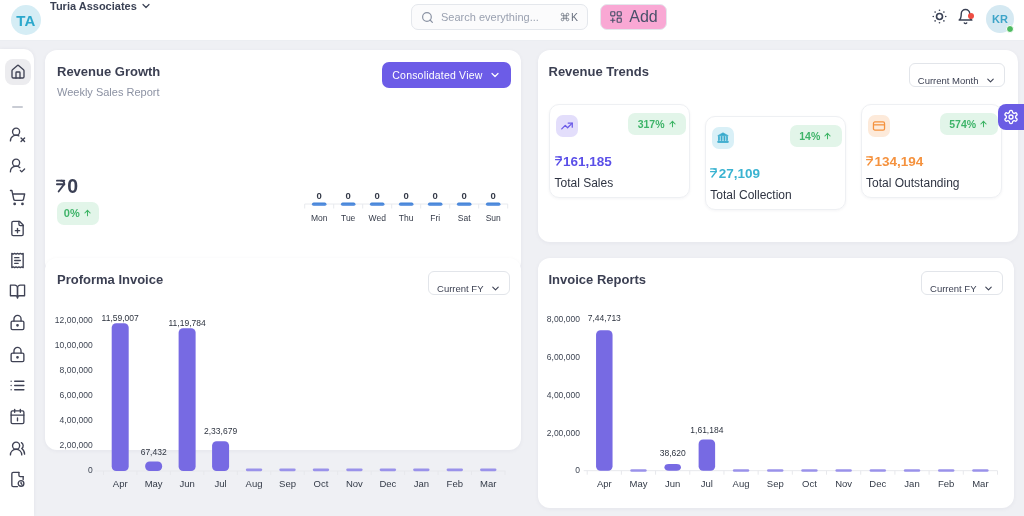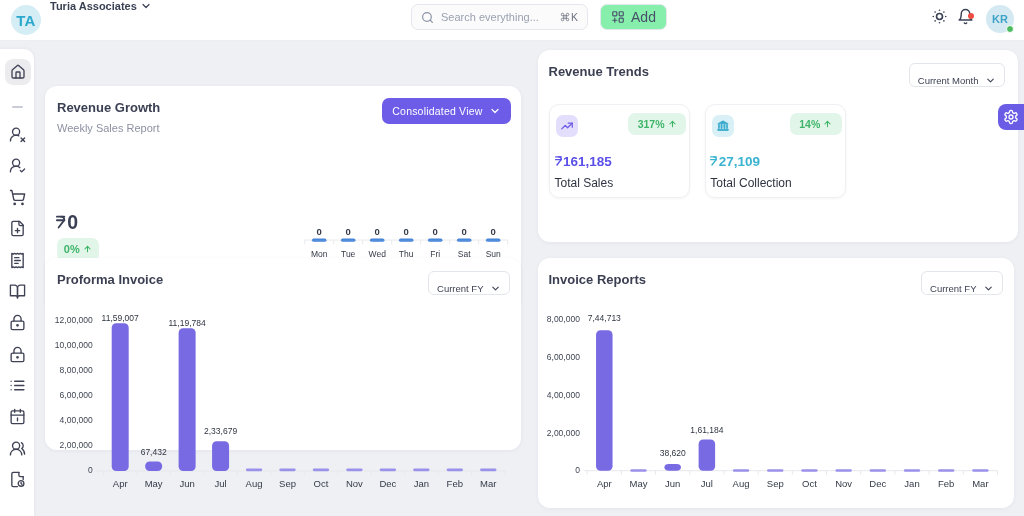--- a/index.html
+++ b/index.html
@@ -4,30 +4,30 @@
 <style>
 * { margin:0; padding:0; box-sizing:border-box; }
 html,body { width:1024px; height:516px; overflow:hidden; font-family:"Liberation Sans", sans-serif; background:#eff0f4; }
 .topbar { position:absolute; left:0; top:0; width:1024px; height:41px; background:#fff; border-bottom:1px solid #eceef2; }
 .ta { position:absolute; left:11px; top:5px; width:30px; height:30px; border-radius:50%; background:#d5edf5; color:#2ba8cc; font-size:15px; font-weight:bold; display:flex; align-items:center; justify-content:center; letter-spacing:.3px;}
 .orgname { position:absolute; left:50px; top:0; height:40px; display:flex; align-items:flex-start; font-size:11px; font-weight:700; color:#3a4154; }
 .orgname svg { margin-left:3.5px; }
 .search { position:absolute; left:411px; top:4px; width:177px; height:26px; background:#fbfbfc; border:1px solid #e4e7ec; border-radius:7px; display:flex; align-items:center; padding:0 9px; }
 .search .ph { color:#9aa1b0; font-size:11px; margin-left:7px; flex:1; }
 .search .kbd { color:#6b7280; font-size:10.5px; }
-.addbtn { position:absolute; left:600px; top:4px; width:67px; height:26px; background:#86efac; border:1px solid #e4e7ec; border-radius:7px; display:flex; align-items:center; justify-content:center; gap:6px; color:#49506a; font-size:14px; font-weight:500;}
+.addbtn { position:absolute; left:600px; top:4px; width:67px; height:26px; background:#f9a8d4; border:1px solid #e4e7ec; border-radius:7px; display:flex; align-items:center; justify-content:center; gap:6px; color:#49506a; font-size:16px; font-weight:500;}
 .iconbtn { position:absolute; top:8px; }
 .kr { position:absolute; left:986px; top:5px; width:28px; height:28px; border-radius:50%; background:#d5e9f2; color:#3da4c8; font-size:11px; font-weight:bold; display:flex; align-items:center; justify-content:center;}
 .kr .dot { position:absolute; right:0px; bottom:0px; width:8px; height:8px; background:#4cba5f; border-radius:50%; border:1.5px solid #fff;}
 .belldot { position:absolute; width:6.5px; height:6.5px; background:#ee4d43; border-radius:50%; left:967.5px; top:12.5px; }
 .sidebar { position:absolute; left:0; top:49px; width:34px; height:467px; background:#fff; border-radius:0 10px 0 0; box-shadow:0 0 4px rgba(30,30,60,.06); z-index:4;}
 .homebtn { position:absolute; left:5px; top:10px; width:26px; height:26px; background:#ececef; border-radius:8px; display:flex; align-items:center; justify-content:center;}
 .sdiv { position:absolute; left:12px; top:57px; width:11px; height:2px; background:#c9ccd4; border-radius:1px;}
 .card { position:absolute; background:#fff; border-radius:12px; box-shadow:0 1px 4px rgba(35,40,80,.05); }
-#c1 { left:45px; top:50px; width:476px; height:224px;margin-top:36px; }
+#c1 { left:45px; top:50px; width:476px; height:224px; }
 #c2 { left:538px; top:50px; width:480px; height:192px; }
 #c3 { left:45px; top:258px; width:476px; height:192px; }
 #c4 { left:538px; top:258px; width:476px; height:250px; }
 .ctitle { position:absolute; left:12px; top:15px; font-size:13px; line-height:13px; font-weight:700; color:#3b3f52; }
 .csub { position:absolute; left:12px; top:37px; font-size:11px; line-height:11px; color:#8c92a3; }
 .purplebtn { position:absolute; right:10.5px; top:12px; height:26px; background:#6c5ce7; color:#fff; border-radius:7px; font-size:10.5px; font-weight:500; display:flex; align-items:center; padding:0 10px; gap:6px; letter-spacing:.2px;}
 .whitebtn { position:absolute; right:11.5px; top:13px; height:23.5px; background:#fff; border:1px solid #e2e5ea; color:#3d4254; border-radius:6px; font-size:9.5px; font-weight:500; display:flex; align-items:flex-end; padding:0 8px; gap:6px; }
 .rupee0 { position:absolute; left:11px; top:126.5px; font-size:19.5px; line-height:19.5px; font-weight:700; color:#3a3f54; }
 .greenpill { background:#e2f5e9; color:#3eb469; border-radius:7px; font-weight:600; display:inline-flex; align-items:center; justify-content:center; }
 #pill0 { position:absolute; left:11.5px; top:152px; width:42.5px; height:22.5px; font-size:11px; }
@@ -235,21 +235,21 @@
           <path d="M5 12l7-7 7 7"></path>
         </svg></div>
 <div class="mc-val" style="color:#5a4fe8;"><svg width="7.4" height="9.9" viewBox="0 0 12 15.5" fill="none" stroke="currentColor" stroke-width="2.3" stroke-linecap="round" style="margin-right:1px">
           <path d="M1.1 1.2H10.2"></path>
           <path d="M1.1 5.6H10.2"></path>
           <path d="M6.3 1.2c2.5 0 3.9 1.8 3.9 4.4"></path>
           <path d="M9.6 6.1 3.2 14.4"></path>
         </svg>161,185</div>
 <div class="mc-lbl">Total Sales</div>
 </div>
-<div class="minicard" style="left:166.8px;">
+<div class="minicard" style="left:166.8px;margin-top:12px;">
 <div class="mc-iconbox" style="background:#d9f0f7;">
 <svg width="14" height="14" viewBox="0 0 24 24" fill="#36a9cc" stroke="#36a9cc" stroke-width="1">
           <path d="M12 3 3 8h18z"></path>
           <rect x="4" y="9.5" width="2" height="7"></rect>
           <rect x="8.5" y="9.5" width="2" height="7"></rect>
           <rect x="13.5" y="9.5" width="2" height="7"></rect>
           <rect x="18" y="9.5" width="2" height="7"></rect>
           <rect x="3" y="17.5" width="18" height="2.5"></rect>
         </svg>
 </div>
@@ -257,20 +257,39 @@
           <path d="M12 19V5"></path>
           <path d="M5 12l7-7 7 7"></path>
         </svg></div>
 <div class="mc-val" style="color:#3ab3d1;"><svg width="7.4" height="9.9" viewBox="0 0 12 15.5" fill="none" stroke="currentColor" stroke-width="2.3" stroke-linecap="round" style="margin-right:1px">
           <path d="M1.1 1.2H10.2"></path>
           <path d="M1.1 5.6H10.2"></path>
           <path d="M6.3 1.2c2.5 0 3.9 1.8 3.9 4.4"></path>
           <path d="M9.6 6.1 3.2 14.4"></path>
         </svg>27,109</div>
 <div class="mc-lbl">Total Collection</div>
+</div>
+<div class="minicard" style="left:322.6px;">
+<div class="mc-iconbox" style="background:#fdeada;">
+<svg width="14" height="14" viewBox="0 0 24 24" fill="none" stroke="#f5923e" stroke-width="2.2">
+          <rect x="2.5" y="5" width="19" height="14" rx="2.5"></rect>
+          <path d="M2.5 10h19"></path>
+        </svg>
+</div>
+<div class="greenpill mc-pill">574%<svg style="margin-left:3px" width="9" height="10" viewBox="0 0 24 24" fill="none" stroke="#3cb464" stroke-width="2.8" stroke-linecap="round" stroke-linejoin="round">
+          <path d="M12 19V5"></path>
+          <path d="M5 12l7-7 7 7"></path>
+        </svg></div>
+<div class="mc-val" style="color:#f5923e;"><svg width="7.4" height="9.9" viewBox="0 0 12 15.5" fill="none" stroke="currentColor" stroke-width="2.3" stroke-linecap="round" style="margin-right:1px">
+          <path d="M1.1 1.2H10.2"></path>
+          <path d="M1.1 5.6H10.2"></path>
+          <path d="M6.3 1.2c2.5 0 3.9 1.8 3.9 4.4"></path>
+          <path d="M9.6 6.1 3.2 14.4"></path>
+        </svg>134,194</div>
+<div class="mc-lbl">Total Outstanding</div>
 </div>
 </div>
 
 <div class="card" id="c3">
 <div class="ctitle">Proforma Invoice</div>
 <div class="whitebtn">Current FY
 <svg width="11" height="11" viewBox="0 0 24 24" fill="none" stroke="#3d4254" stroke-width="2.4" stroke-linecap="round" stroke-linejoin="round">
         <path d="m6 9 6 6 6-6"></path>
       </svg>
 </div>

